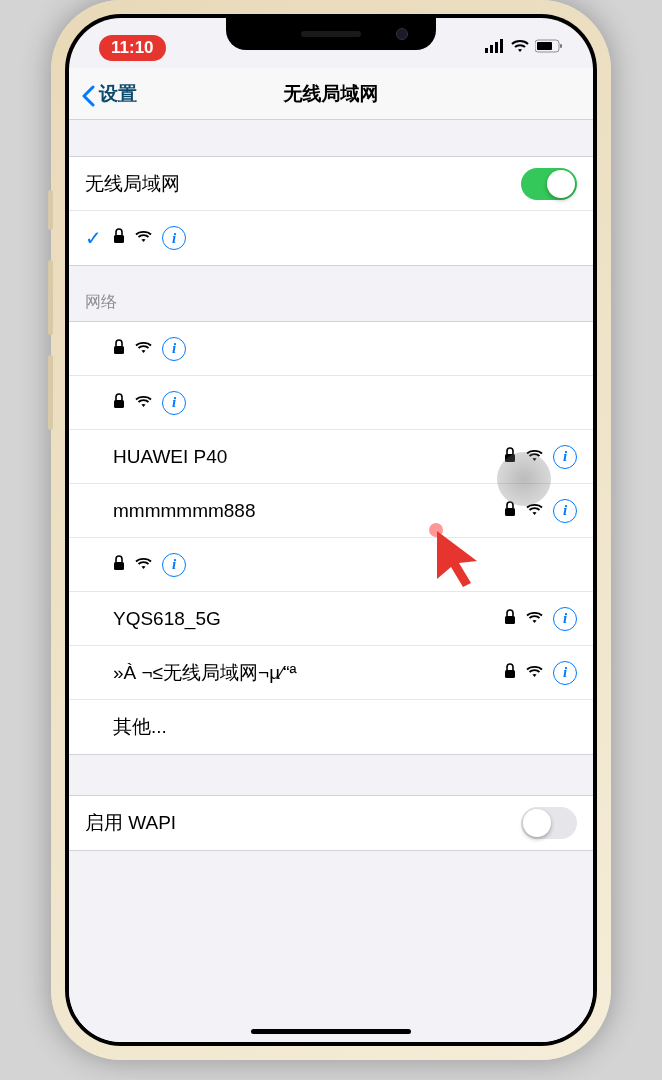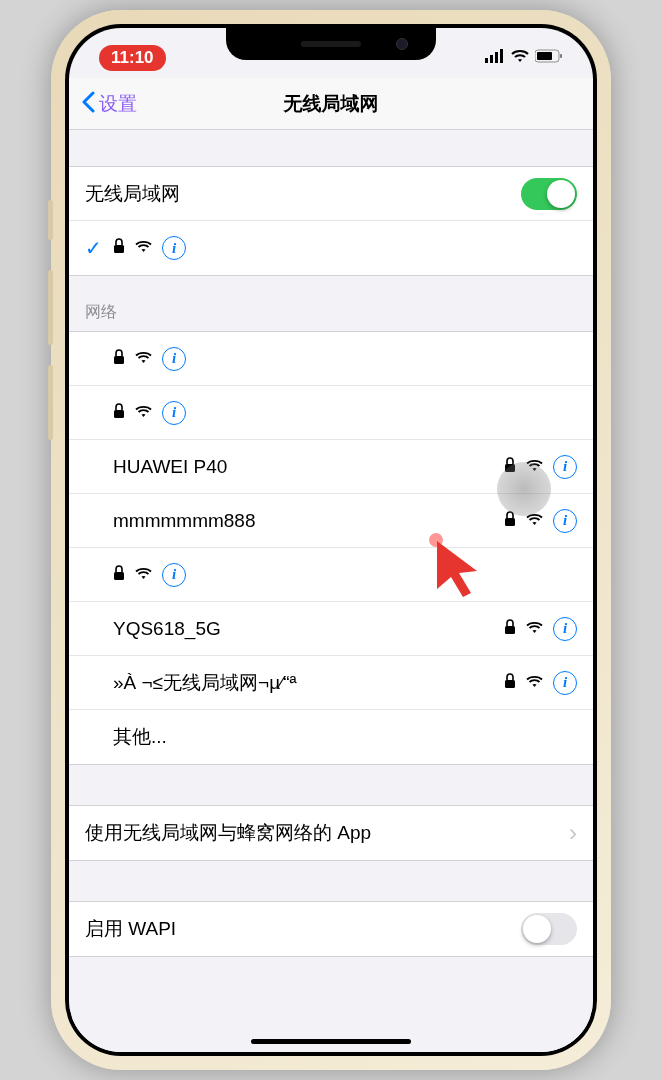--- a/index.html
+++ b/index.html
@@ -5,21 +5,20 @@
     * { margin: 0; padding: 0; box-sizing: border-box; }
     body {
       background: #d4d4d4;
       font-family: -apple-system, "Helvetica Neue", Arial, sans-serif;
       display: flex;
       justify-content: center;
       align-items: flex-start;
       min-height: 1080px;
     }
     .phone-frame {
-      margin-top: 10px;
       width: 560px;
       height: 1060px;
       background: linear-gradient(145deg, #e8d9b8, #f5edd8);
       border-radius: 70px;
       padding: 14px;
       position: relative;
       box-shadow: 0 0 30px rgba(0,0,0,0.3);
     }
     .phone-inner {
       width: 100%;
@@ -95,25 +94,26 @@
     .nav-bar {
       height: 52px;
       background: #f8f8f8;
       border-bottom: 1px solid #d1d1d6;
       display: flex;
       align-items: center;
       padding: 0 12px;
       position: relative;
     }
     .back-btn {
-      color: #8b5cf6;
-      display: flex;
-      align-items: flex-start;
+      color: #0c4a6e;
+      display: flex;
+      align-items: flex-end;
       font-size: 19px;
       cursor: pointer;
+      font-weight: bold;
     }
     .nav-title {
       position: absolute;
       left: 50%;
       transform: translateX(-50%);
       font-size: 19px;
       font-weight: 600;
       color: #000;
     }
     .content {
@@ -436,26 +436,20 @@
                   </svg></span>
                 <span class="info-icon">i</span>
               </div>
             </div>
             <div class="row">
               <div class="spacer-left"></div>
               <div class="label">其他...</div>
             </div>
           </div>
 
-        <div class="group group-single-gap">
-          <div class="row">
-            <div class="label">使用无线局域网与蜂窝网络的 App</div>
-            <span class="chevron">›</span>
-          </div>
-        </div>
 
         <div class="group group-wapi-gap">
           <div class="row">
             <div class="label">启用 WAPI</div>
             <div class="switch off">
                 <div class="knob"></div>
               </div>
           </div>
         </div>
 

